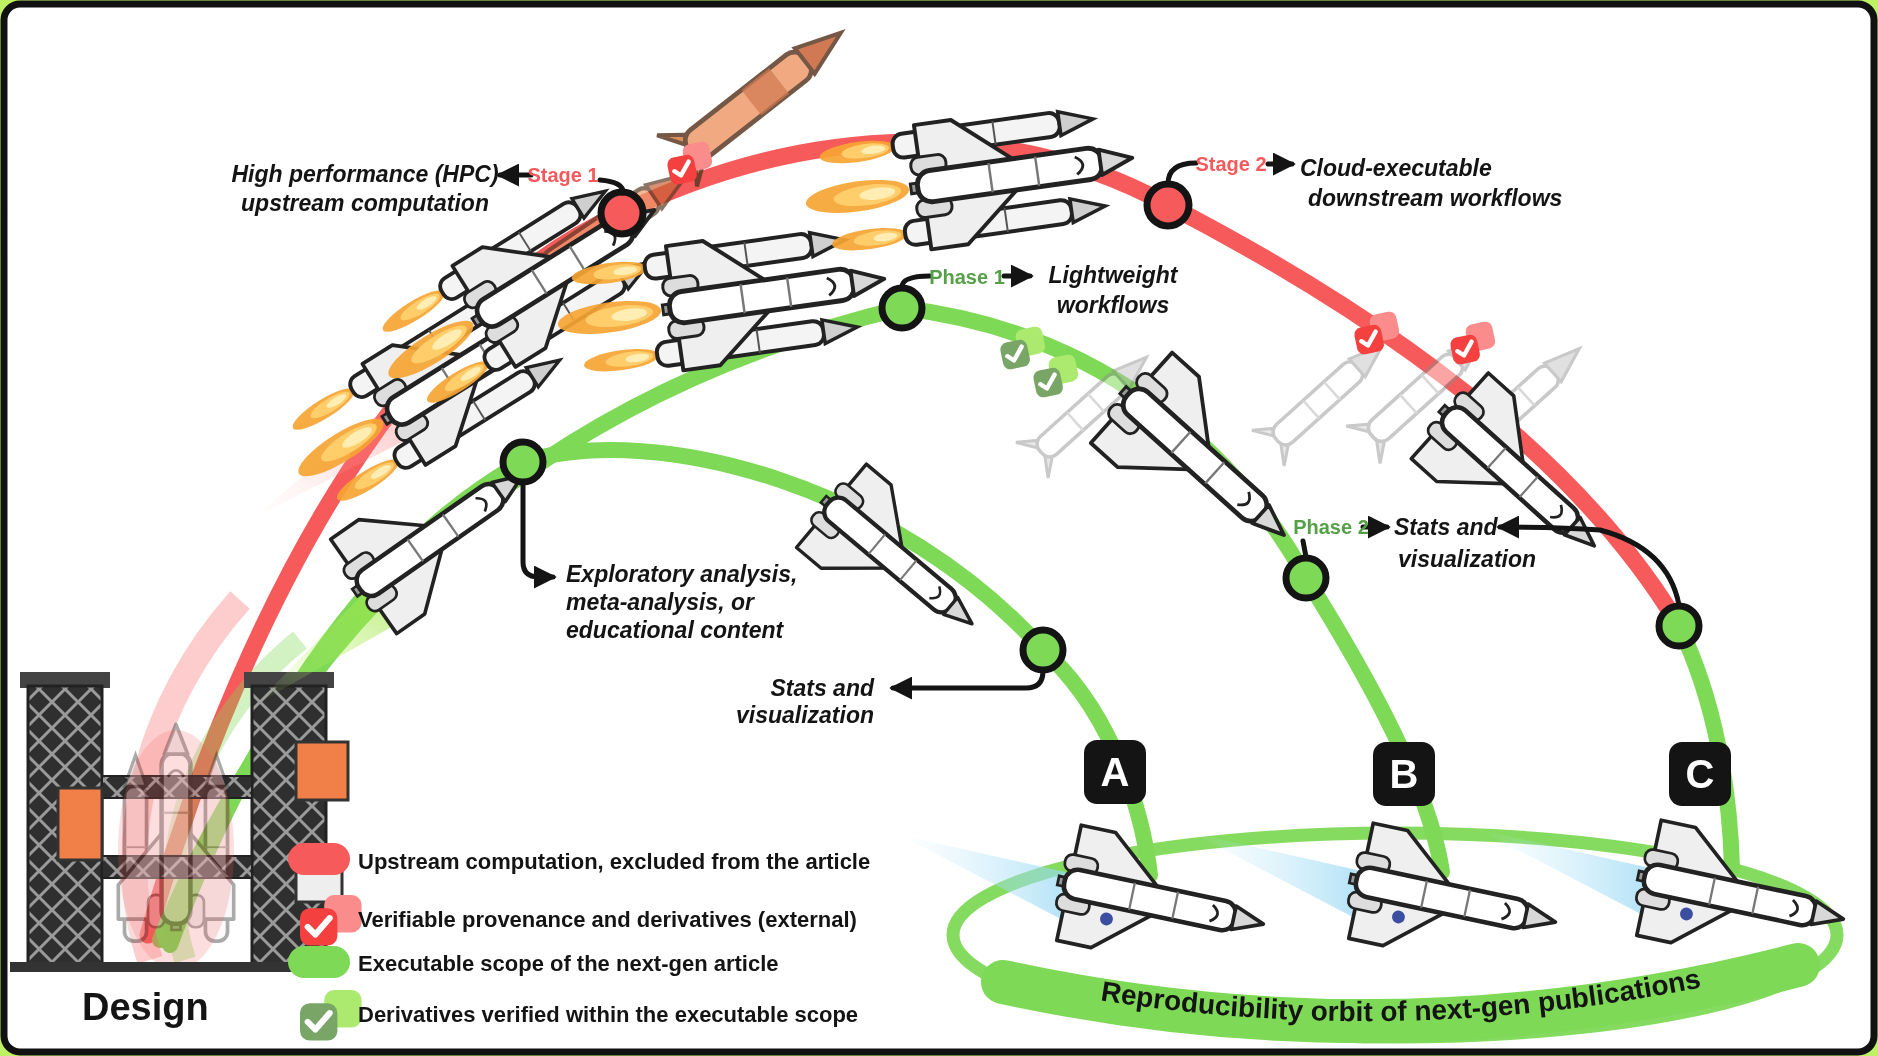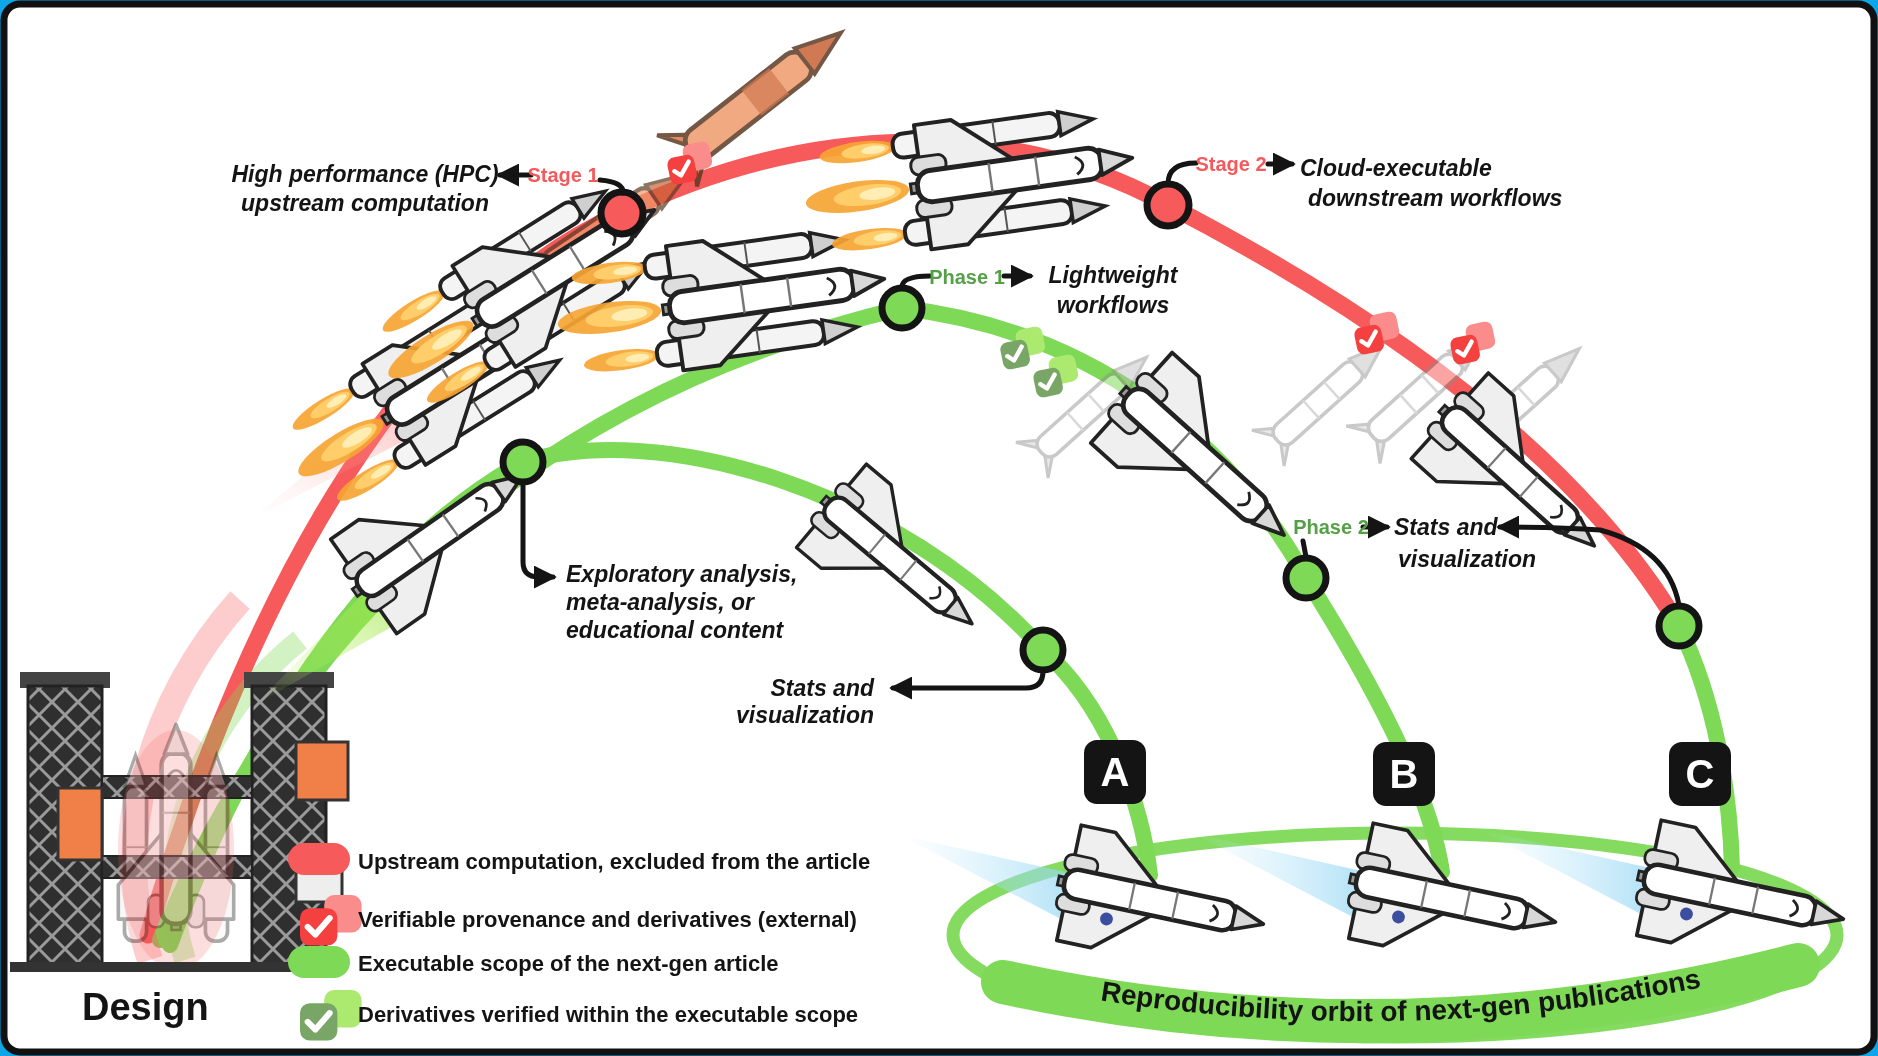--- a/index.html
+++ b/index.html
@@ -1,16 +1,16 @@
 <!DOCTYPE html>
 <html><head>
 <meta charset="utf-8">
 <style>
   html,body{margin:0;padding:0;background:#fff;}
-  .stage{position:relative;width:1878px;height:1056px;background:#0ea5e9;overflow:hidden;}
+  .stage{position:relative;width:1878px;height:1056px;background:#bef264;overflow:hidden;}
   svg{display:block;}
   text{font-family:"Liberation Sans",sans-serif;}
   .t-ann{font-style:italic;font-weight:700;font-size:23px;fill:#141414;}
   .t-tag{font-weight:700;font-size:20px;}
   .t-legend{font-weight:700;font-size:22px;fill:#141414;}
   .t-design{font-weight:800;font-size:38px;fill:#141414;}
   .t-abc{font-weight:700;font-size:40px;fill:#ffffff;}
   .t-banner{font-weight:700;font-size:28px;fill:#141414;}
   .conn{fill:none;stroke:#141414;stroke-width:5;stroke-linecap:round;}
 </style>

